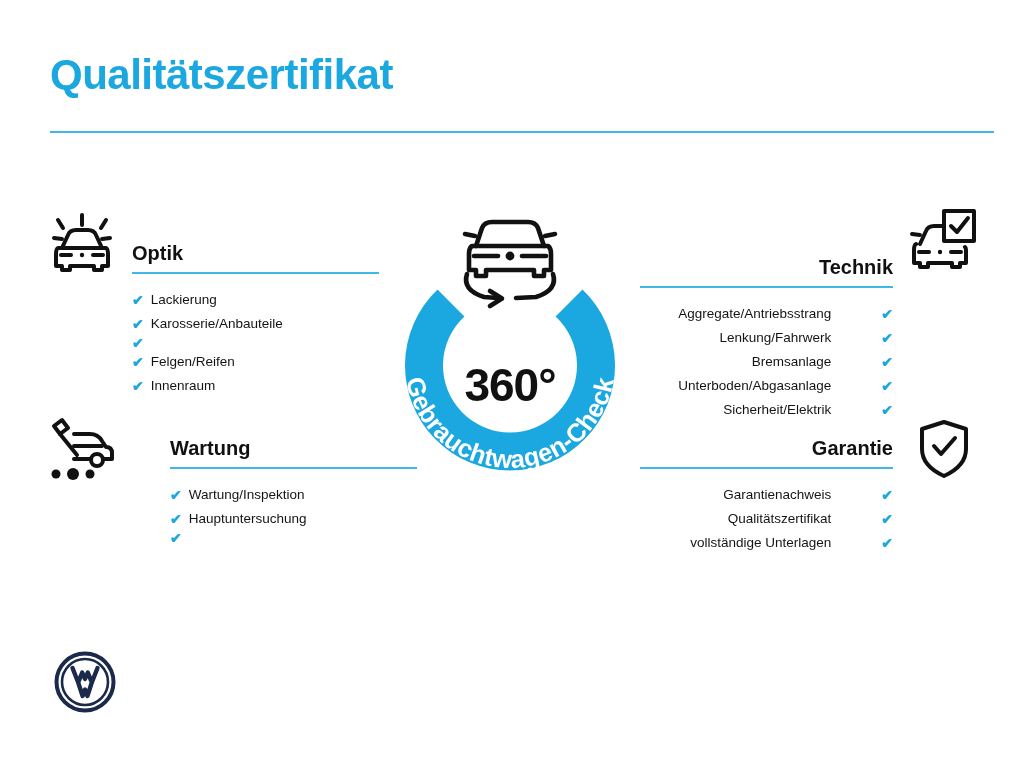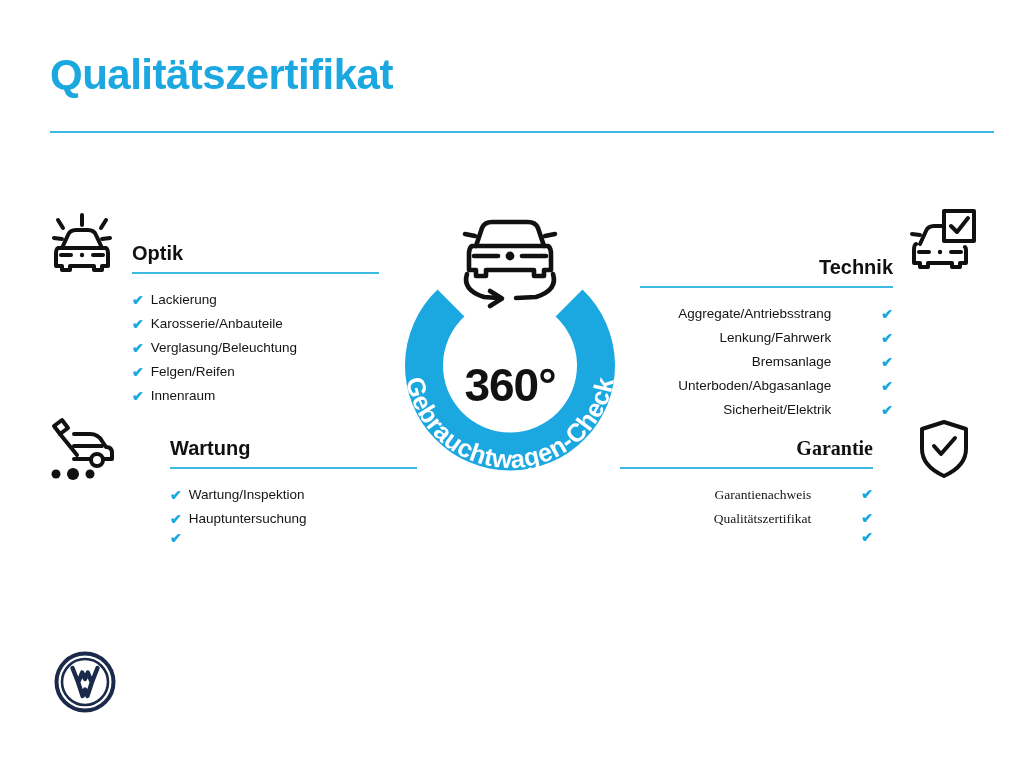--- a/index.html
+++ b/index.html
@@ -80,21 +80,21 @@
   .section.left .chk { margin-right: 7px; }
 
   
   .section.right .section-title { text-align: right; }
   .section.right .section-list li { justify-content: flex-end; gap: 43px; }
   .section.right .chk { margin-left: 7px; }
 
   #sec-optik    { left: 132px; top: 243px; width: 247px; }
   #sec-wartung  { left: 132px; top: 438px; width: 247px; margin-left: 38px; }
   #sec-technik  { left: 640px; top: 257px; width: 253px; }
-  #sec-garantie { left: 620px; top: 438px; width: 253px; font-family: Liberation Serif, serif; }
+  #sec-garantie { left: 640px; top: 438px; width: 253px; }
 
   
   .corner-icon {
     position: absolute;
     color: #111111;
   }
   #icon-optik    { left: 46px;  top: 208px; }
   #icon-wartung  { left: 44px;  top: 416px; }
   #icon-technik  { left: 908px; top: 208px; }
   #icon-garantie { left: 916px; top: 418px; }
@@ -207,21 +207,20 @@
       <li>
         <span class="chk">✔</span>
         <span>Lackierung</span>
       </li>
       <li>
         <span class="chk">✔</span>
         <span>Karosserie/Anbauteile</span>
       </li>
       <li>
         <span class="chk">✔</span>
-        <span>Verglasung/Beleuchtung</span>
       </li>
       <li>
         <span class="chk">✔</span>
         <span>Felgen/Reifen</span>
       </li>
       <li>
         <span class="chk">✔</span>
         <span>Innenraum</span>
       </li>
     </ul>
@@ -278,20 +277,21 @@
   <ul class="section-list">
       <li>
         <span>Garantienachweis</span>
         <span class="chk">✔</span>
       </li>
       <li>
         <span>Qualitätszertifikat</span>
         <span class="chk">✔</span>
       </li>
       <li>
+        <span>vollständige Unterlagen</span>
         <span class="chk">✔</span>
       </li>
     </ul>
 </div>
 
 <div id="badge">
   <svg width="256" height="292" viewBox="0 0 256 292">
     <defs>
       <path id="curvePath" d="M 23 167 A 105 105 0 0 0 233 167" fill="none"></path>
     </defs>

